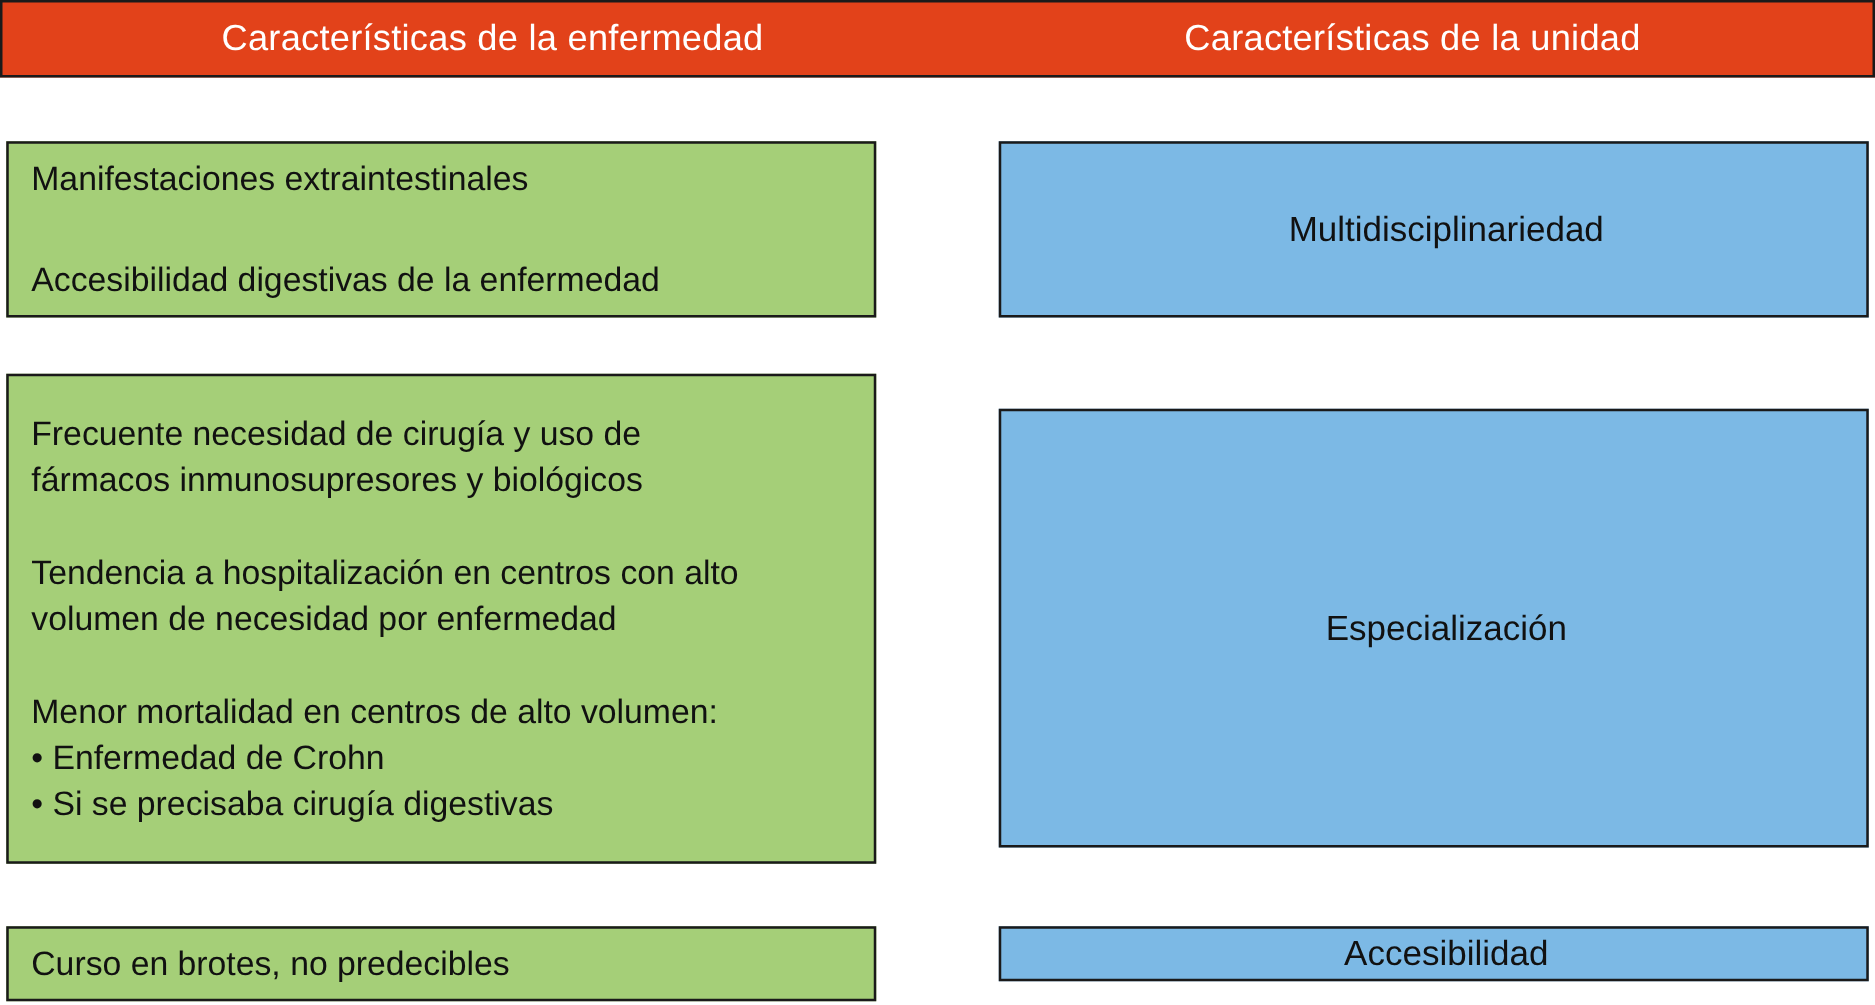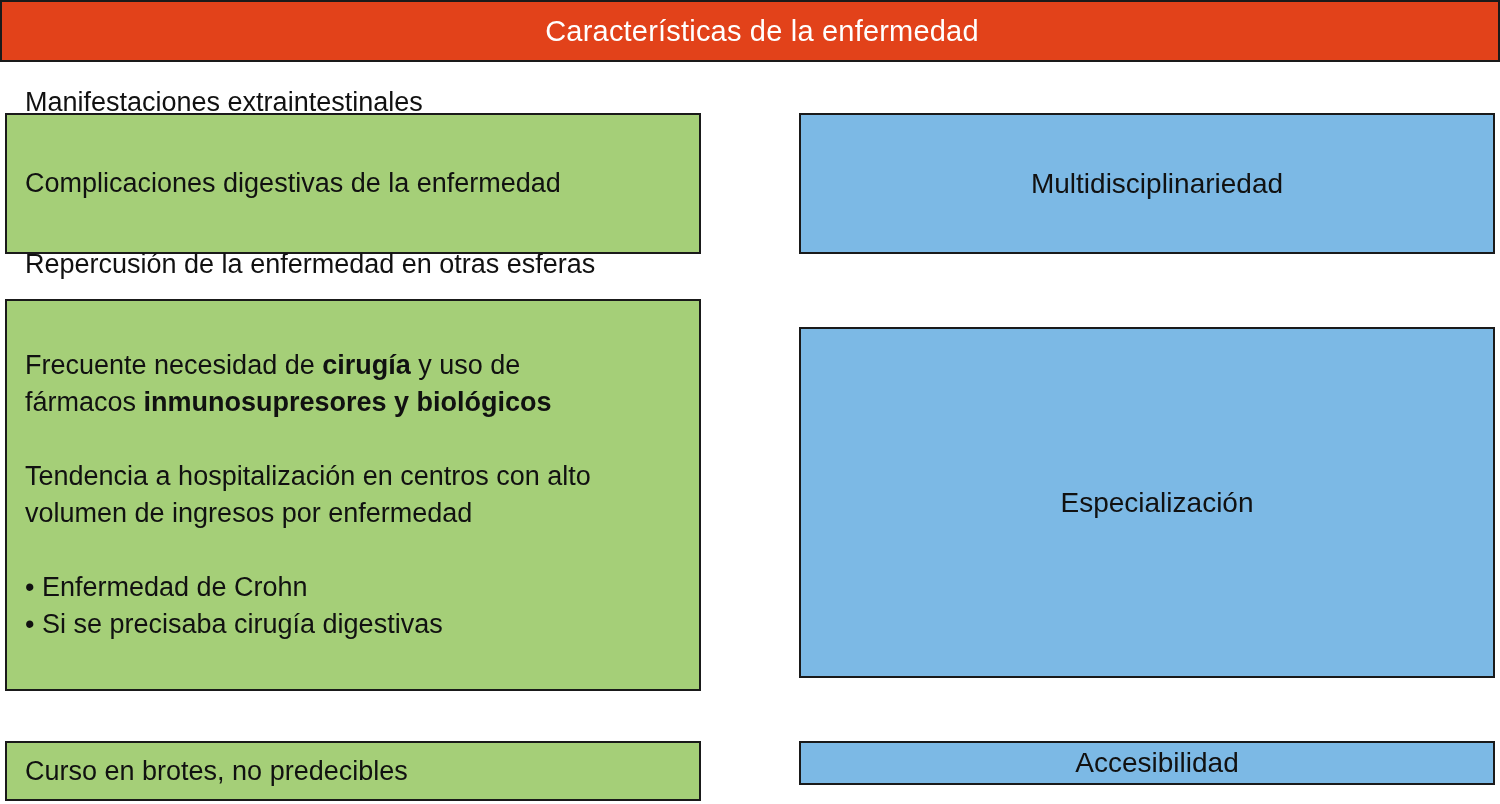--- a/index.html
+++ b/index.html
@@ -39,47 +39,48 @@
     font-size:27px;
     line-height:37px;
   }
   .blue{
     background:var(--unit-box-bg);
     align-items:center;justify-content:center;
     font-size:28px;
     padding-left:20px;
   }
   .tline{min-height:37px;line-height:37px;white-space:pre-wrap;}
-  .tline .b{font-weight:bold;}
+  .tline .b{font-weight:normal;}
   .box-l1{left:5px;top:113px;width:696px;height:141px;gap:44px;}
   .box-l2{left:5px;top:299px;width:696px;height:392px;}
   .box-l3{left:5px;top:741px;width:696px;height:60px;text-align:right;}
   .box-r1{left:799px;top:113px;width:696px;height:141px;}
   .box-r2{left:799px;top:327px;width:696px;height:351px;}
   .box-r3{left:799px;top:741px;width:696px;height:44px;}
 </style>
 </head>
 <body>
 
 <div class="header-bar">
   <div class="header-half">Características de la enfermedad</div>
+  <div class="header-half">Características de la unidad</div>
 </div>
 
 <div class="box green box-l1">
     <div class="tline"><span>Manifestaciones extraintestinales</span></div>
-    <div class="tline"><span>Complicaciones digestivas de la enfermedad</span></div>
-    <div class="tline"><span>Repercusión de la enfermedad en otras esferas</span></div>
+    <div class="tline"><span>Accesibilidad digestivas de la enfermedad</span></div>
   </div>
 <div class="box green box-l2">
     <div class="tline"><span>Frecuente necesidad de </span><span class="b">cirugía</span><span> y uso de</span></div>
     <div class="tline"><span>fármacos </span><span class="b">inmunosupresores y biológicos</span></div>
     <div class="tline">&nbsp;</div>
     <div class="tline"><span>Tendencia a hospitalización en centros con alto</span></div>
-    <div class="tline"><span>volumen de ingresos por enfermedad</span></div>
+    <div class="tline"><span>volumen de necesidad por enfermedad</span></div>
     <div class="tline">&nbsp;</div>
+    <div class="tline"><span>Menor mortalidad en centros de alto volumen:</span></div>
     <div class="tline"><span>• Enfermedad de Crohn</span></div>
     <div class="tline"><span>• Si se precisaba cirugía digestivas</span></div>
   </div>
 <div class="box green box-l3">
     <div class="tline"><span>Curso en brotes, no predecibles</span></div>
   </div>
 
 <div class="box blue box-r1">
   <span>Multidisciplinariedad</span>
 </div>

